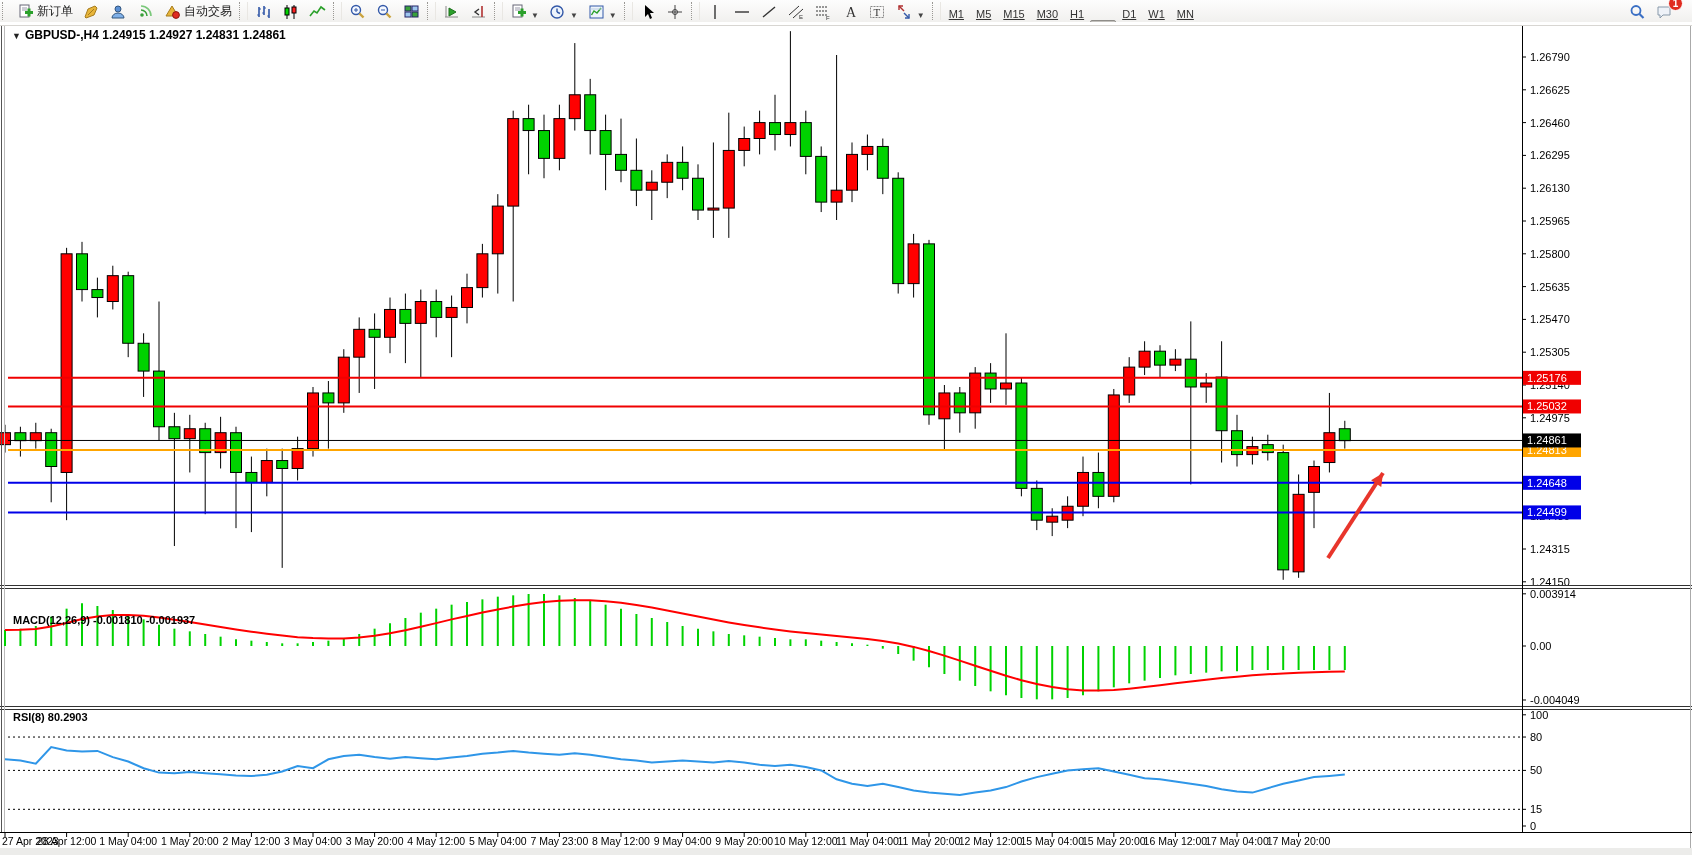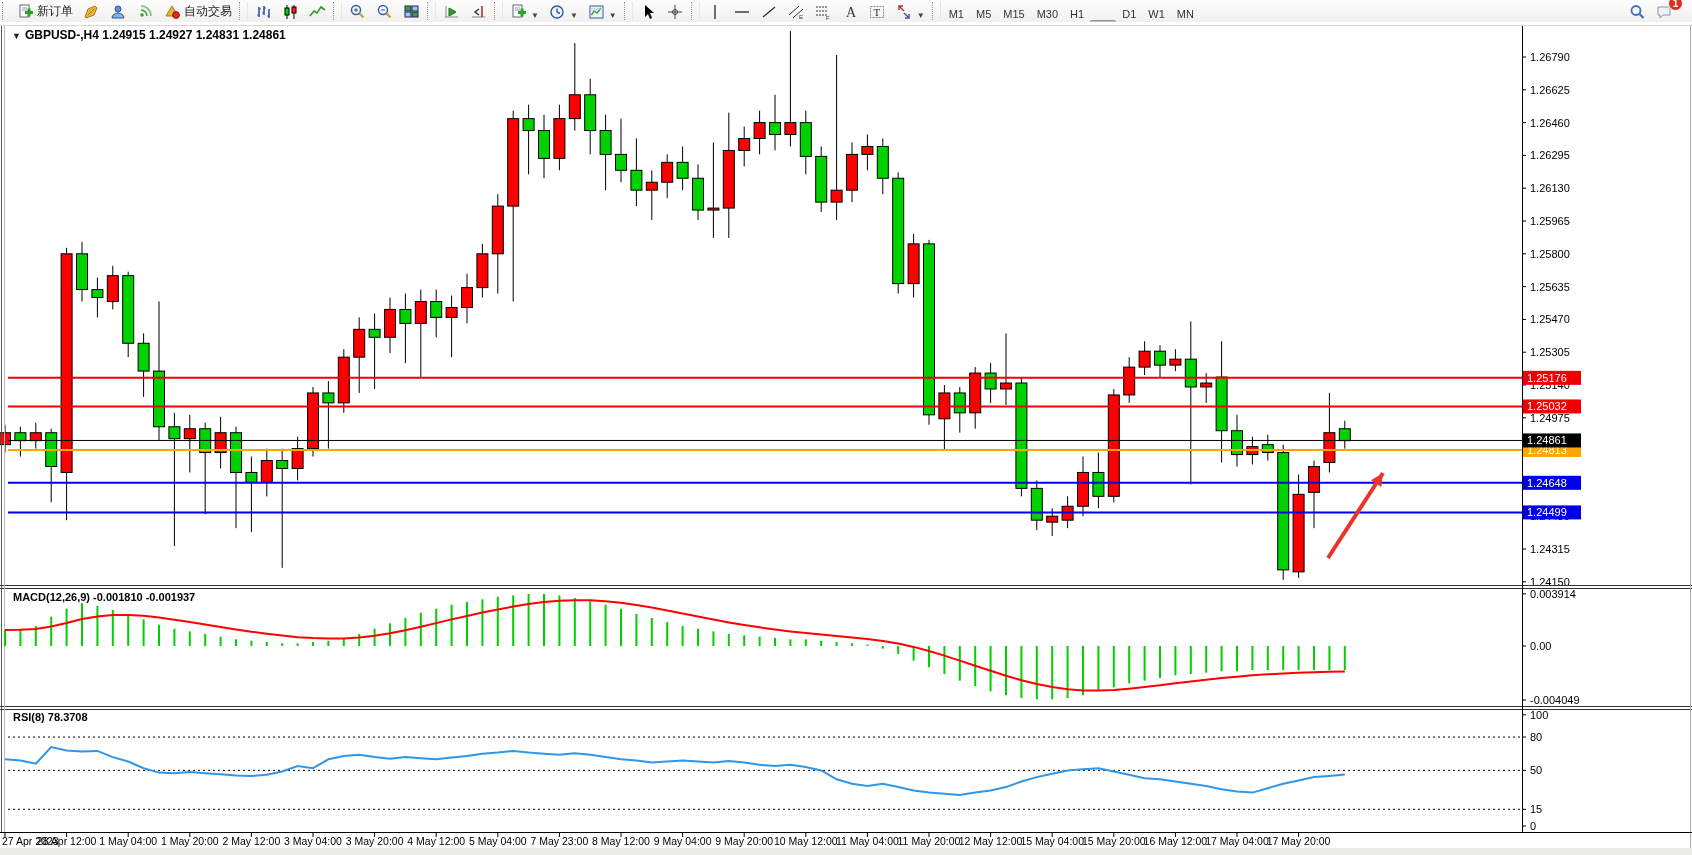--- a/index.html
+++ b/index.html
@@ -4,33 +4,33 @@
 <style>
   html,body{margin:0;padding:0;background:#fff;font-family:"Liberation Sans",sans-serif;}
   #app{position:relative;width:1692px;height:855px;background:#fff;overflow:hidden;}
   
   #toolbar{position:absolute;left:0;top:0;width:1692px;height:22px;background:linear-gradient(#fdfdfd,#f1f0ee);
     border-bottom:1px solid #b8b6b2;display:flex;align-items:center;font-size:12px;color:#222;}
   .tbtn{display:flex;align-items:flex-end;gap:3px;padding:1px 4px;height:18px;border:1px solid transparent;border-radius:2px;}
   .tbtn.pressed{background:#e4e2de;border:1px solid #8f8d89;box-shadow:inset 0 1px 2px rgba(0,0,0,.2);margin-top:42px;}
   .tbtn svg{display:block;}
   .tsep{width:7px;height:18px;margin:0 2px;border-left:1px dotted #9a9894;border-right:1px solid #e9e7e3;}
-  .tflabel{font-size:11px;color:#333;padding:2px 5px;}
+  .tflabel{font-size:11px;color:#333;padding:2px 5px;text-decoration:underline;}
   .caret{font-size:8px;color:#444;margin-left:1px;}
   .spacer{flex:1;}
   .badge{position:absolute;top:-5px;right:-6px;background:#e02b20;color:#fff;border-radius:8px;
     font-size:10px;min-width:13px;height:13px;line-height:13px;text-align:center;font-weight:bold;border:1px solid #fff;}
   .chatwrap{position:relative;margin-right:14px;}
   
   #chartwin{position:absolute;left:0;top:22px;width:1692px;height:833px;background:#fff;}
   #chart-svg{position:absolute;left:0;top:0;}
   .overlay-label{position:absolute;color:#000;white-space:nowrap;font-weight:bold;}
   #symline{left:12px;top:6px;font-size:12px;}
   #symline .tri{font-size:9px;color:#222;margin-right:4px;}
-  #macdlabel{left:13px;top:569px;font-size:11px;}
+  #macdlabel{left:13px;top:592px;font-size:11px;}
   #rsilabel{left:13px;top:689px;font-size:11px;}
 </style>
 </head>
 <body>
 <div id="app">
 
   <div id="toolbar">
       <div class="tsep" style="border-right:none;margin-left:2px"></div>
       <div class="tbtn">
         <svg width="17" height="16" viewBox="0 0 17 16">
@@ -642,15 +642,15 @@
         <text x="1113.8" y="823" font-size="10.5" fill="#000" font-family="Liberation Sans,sans-serif" text-anchor="middle">15 May 20:00</text>
         <line x1="1175.4" y1="811" x2="1175.4" y2="815" stroke="#000"></line>
         <text x="1175.4" y="823" font-size="10.5" fill="#000" font-family="Liberation Sans,sans-serif" text-anchor="middle">16 May 12:00</text>
         <line x1="1237" y1="811" x2="1237" y2="815" stroke="#000"></line>
         <text x="1237" y="823" font-size="10.5" fill="#000" font-family="Liberation Sans,sans-serif" text-anchor="middle">17 May 04:00</text>
         <line x1="1298.6000000000001" y1="811" x2="1298.6000000000001" y2="815" stroke="#000"></line>
         <text x="1298.6000000000001" y="823" font-size="10.5" fill="#000" font-family="Liberation Sans,sans-serif" text-anchor="middle">17 May 20:00</text>
       </svg>
     <div class="overlay-label" id="symline"><span class="tri">▼</span><span>GBPUSD-,H4  1.24915 1.24927 1.24831 1.24861</span></div>
     <div class="overlay-label" id="macdlabel"><span>MACD(12,26,9)</span> <span>-0.001810 -0.001937</span></div>
-    <div class="overlay-label" id="rsilabel"><span>RSI(8)</span> <span>78.3708</span></div>
+    <div class="overlay-label" id="rsilabel"><span>RSI(8)</span> <span>80.2903</span></div>
   </div>
 </div>
 
 </body></html>

